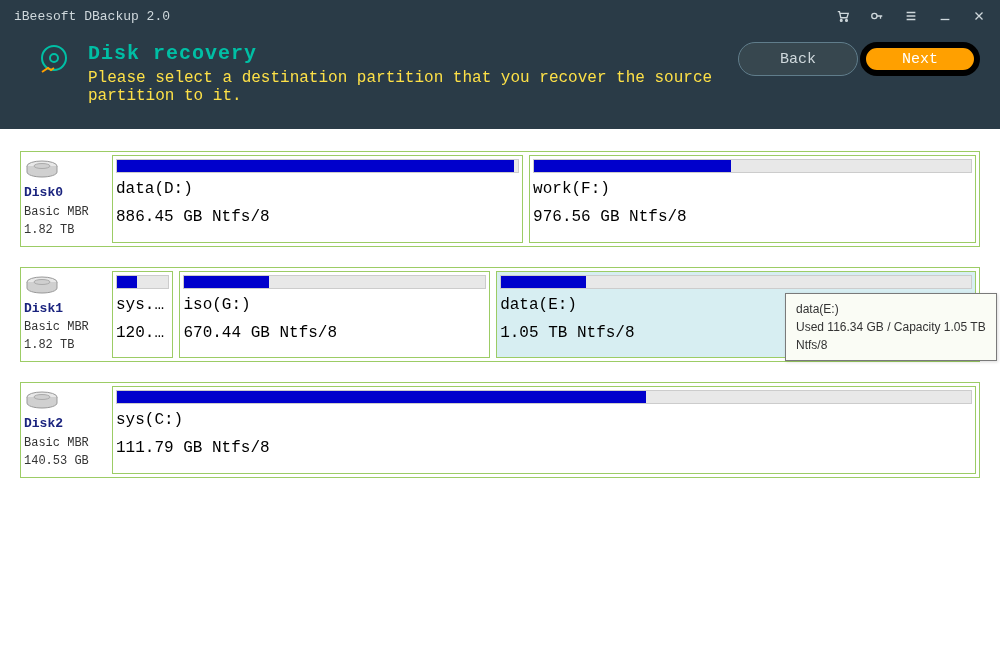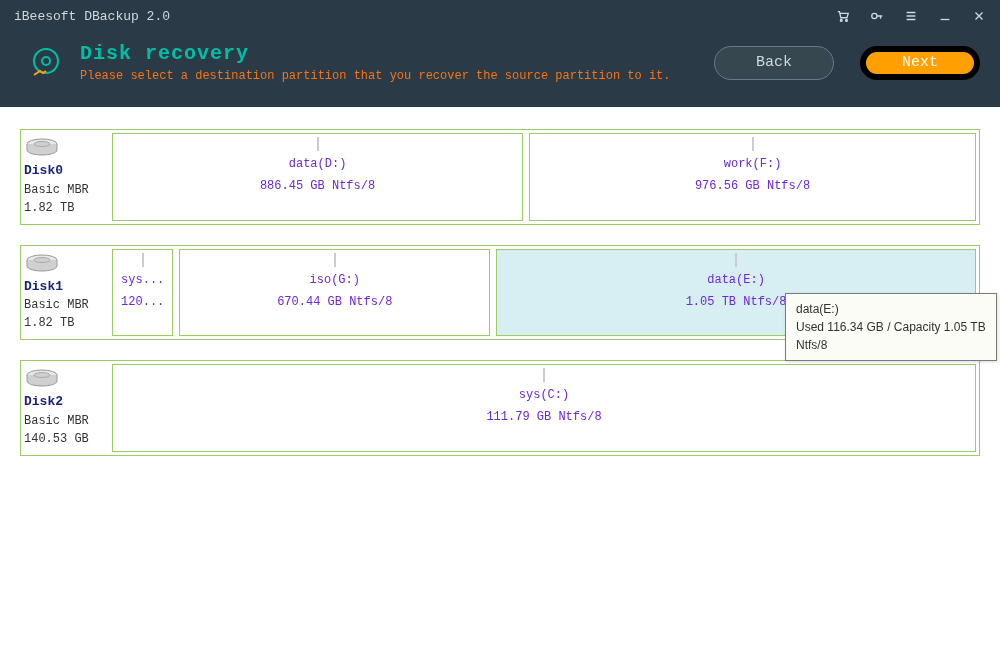--- a/index.html
+++ b/index.html
@@ -15,31 +15,31 @@
     display: flex; align-items: center;
     padding: 3px 14px; color: #cfd8dc;
     font-size: 13px;
     justify-content: space-between;
   }
   .titlebar-right { display: flex; gap: 20px; align-items: center; }
   .tb-icon { width: 14px; height: 14px; display: inline-flex; align-items: center; justify-content: center; color: #cfd8dc; cursor: pointer; }
   .tb-icon svg { width: 14px; height: 14px; stroke: #cfd8dc; fill: none; stroke-width: 1.5; }
   .header {
     background: #2a3b47;
-    padding: 10px 20px 24px 28px;
-    display: flex; align-items: center;
+    padding: 10px 20px 24px 36px;
+    display: flex; 
     gap: 16px;
     position: relative;
   }
   .header-icon { width: 36px; height: 36px; }
   .header-icon svg { width: 36px; height: 36px; }
   .header-text { color: #cfd8dc; flex: 1; }
   .header-title { color: #00bfa5; font-size: 20px; font-weight: bold; letter-spacing: 1px; }
-  .header-sub { color: #f97316; font-size: 12px; margin-top: 4px; }
-  .header-buttons { display: flex; gap: 26px; margin-left: auto; }
+  .header-sub { color: #fde047; font-size: 16px; margin-top: 4px; }
+  .header-buttons { display: flex; gap: 2px; margin-left: auto; }
   .btn {
     min-width: 120px; height: 34px;
     border-radius: 20px;
     font-size: 15px;
     font-family: "Courier New", monospace;
     display: flex; align-items: center; justify-content: center;
     cursor: pointer;
   }
   .btn-back {
     background: #37474f; color: #cfd8dc;
@@ -71,26 +71,25 @@
   .disk-label .disk-name {
     color: #1a237e; font-weight: bold; font-size: 13px;
   }
   .disk-label .disk-icon { width: 36px; height: 22px; margin-bottom: 2px; }
   .disk-label .disk-icon svg { width: 36px; height: 22px; }
   .partitions { flex: 1; display: flex; gap: 6px; }
   .partition {
     border: 1px solid #9ccc65;
     background: #fff;
     padding: 3px;
-    font-size: 12px;
-    color: #6d28d9;
+    font-size: 16px;
+    color: #000000;
     cursor: pointer;
     display: flex; flex-direction: column;
     min-width: 0;
-    align-items: center;
   }
   .partition.selected { background: #d7eef2; }
   .partition-bar-wrap { height: 14px; background: #e8e8e8; border: 1px solid #ccc; position: relative; }
   .partition-bar { height: 100%; background: #0000cc; }
   .partition-text { margin-top: 4px; line-height: 1.5; white-space: nowrap; overflow: hidden; text-overflow: ellipsis; }
   .tooltip {
     position: absolute;
     background: #fafcf5;
     border: 1px solid #7a7a7a;
     padding: 6px 10px;

